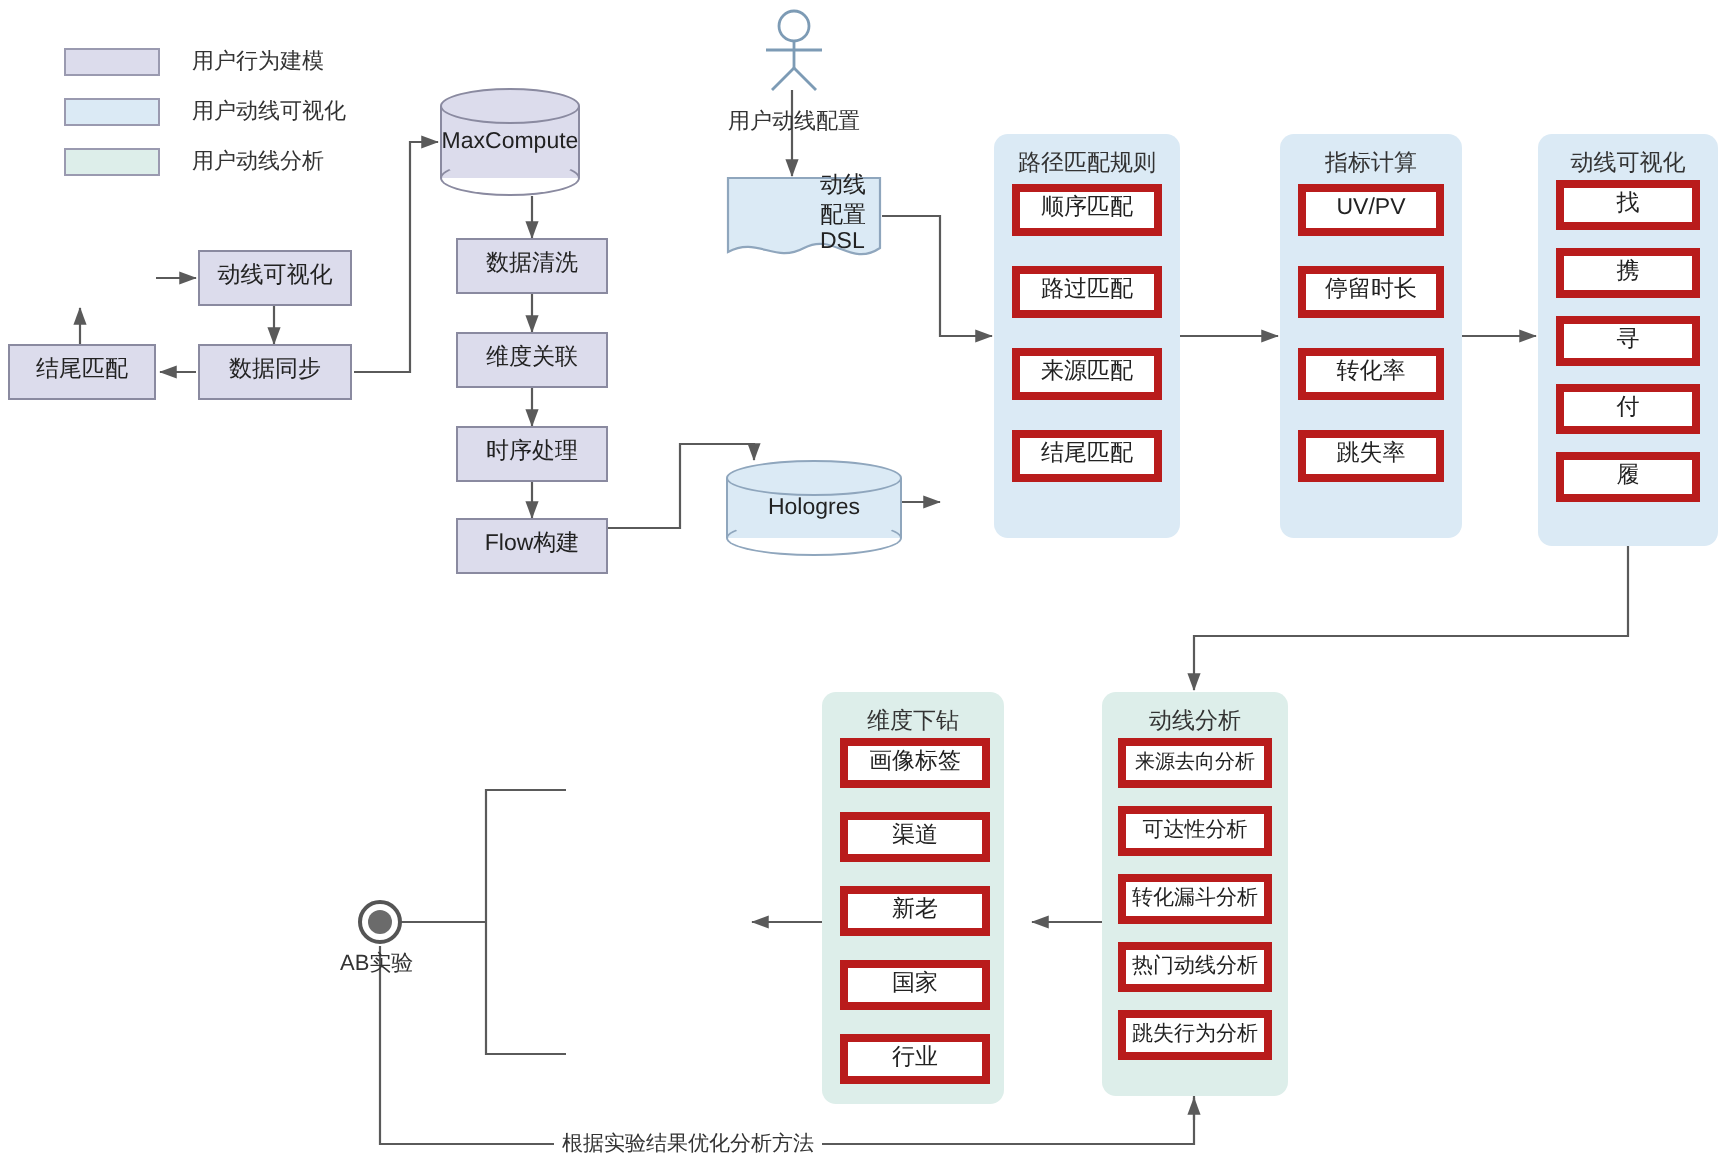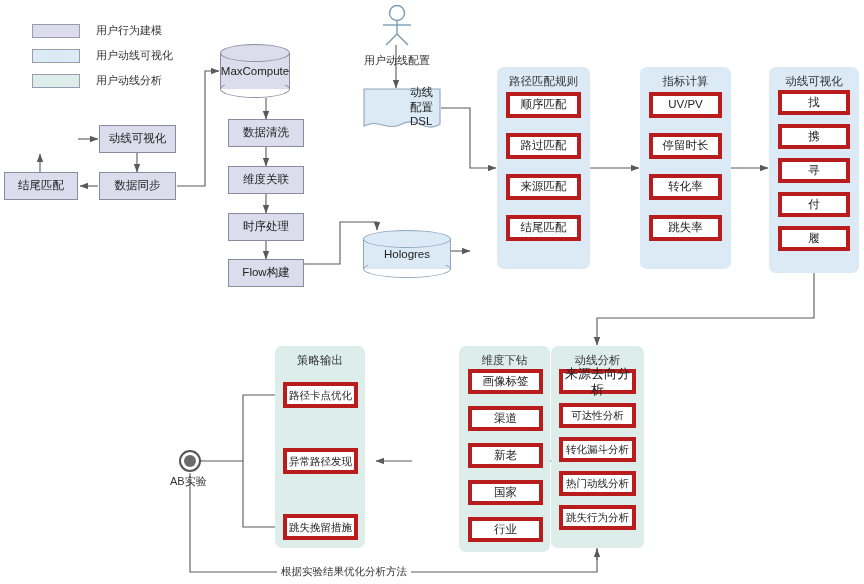--- a/index.html
+++ b/index.html
@@ -220,42 +220,36 @@
     <div class="group-title">动线可视化</div>
     <div class="node white" style="left:9px;top:23px;width:72px;height:25px;">找</div>
     <div class="node white" style="left:9px;top:57px;width:72px;height:25px;">携</div>
     <div class="node white" style="left:9px;top:91px;width:72px;height:25px;">寻</div>
     <div class="node white" style="left:9px;top:125px;width:72px;height:25px;">付</div>
     <div class="node white" style="left:9px;top:159px;width:72px;height:25px;">履</div>
   </div>
 
   <div class="group mint" style="left:551px;top:346px;width:93px;height:202px;">
     <div class="group-title">动线分析</div>
-    <div class="node white" style="left:8px;top:23px;width:77px;height:25px;font-size:13px;">来源去向分析</div>
+    <div class="node white" style="left:8px;top:23px;width:77px;height:25px;font-size:10px;">来源去向分析</div>
     <div class="node white" style="left:8px;top:57px;width:77px;height:25px;font-size:10.5px;">可达性分析</div>
     <div class="node white" style="left:8px;top:91px;width:77px;height:25px;font-size:10.5px;">转化漏斗分析</div>
     <div class="node white" style="left:8px;top:125px;width:77px;height:25px;font-size:10.5px;">热门动线分析</div>
     <div class="node white" style="left:8px;top:159px;width:77px;height:25px;font-size:10.5px;">跳失行为分析</div>
   </div>
 
-  <div class="group mint" style="left:411px;top:346px;width:91px;height:206px;margin-left:48px;">
+  <div class="group mint" style="left:411px;top:346px;width:91px;height:206px;">
     <div class="group-title">维度下钻</div>
     <div class="node white" style="left:9px;top:23px;width:75px;height:25px;">画像标签</div>
     <div class="node white" style="left:9px;top:60px;width:75px;height:25px;">渠道</div>
     <div class="node white" style="left:9px;top:97px;width:75px;height:25px;">新老</div>
     <div class="node white" style="left:9px;top:134px;width:75px;height:25px;">国家</div>
     <div class="node white" style="left:9px;top:171px;width:75px;height:25px;">行业</div>
   </div>
 
-  <div class="group mint" style="left:275px;top:346px;width:90px;height:202px;">
-    <div class="group-title">策略输出</div>
-    <div class="node white" style="left:8px;top:36px;width:75px;height:26px;font-size:10.5px;">路径卡点优化</div>
-    <div class="node white" style="left:8px;top:102px;width:75px;height:26px;font-size:10.5px;">异常路径发现</div>
-    <div class="node white" style="left:8px;top:168px;width:75px;height:26px;font-size:10.5px;">跳失挽留措施</div>
-  </div>
 
   <div class="endnode" style="left:179px;top:450px;">
     <span class="inner"></span>
   </div>
   <div class="endnode-caption" style="left:170px;top:474px;">AB实验</div>
 
   <div class="edge-caption" style="left:277px;top:565px;">根据实验结果优化分析方法</div>
 
 </div>
 

